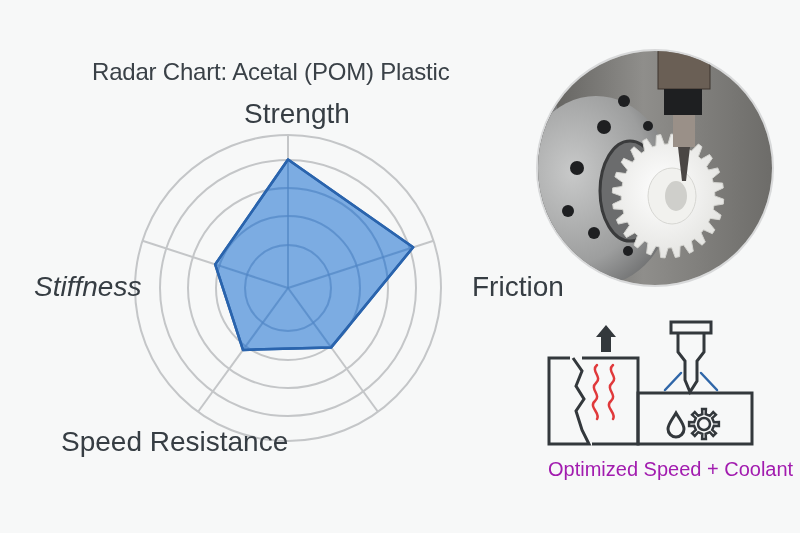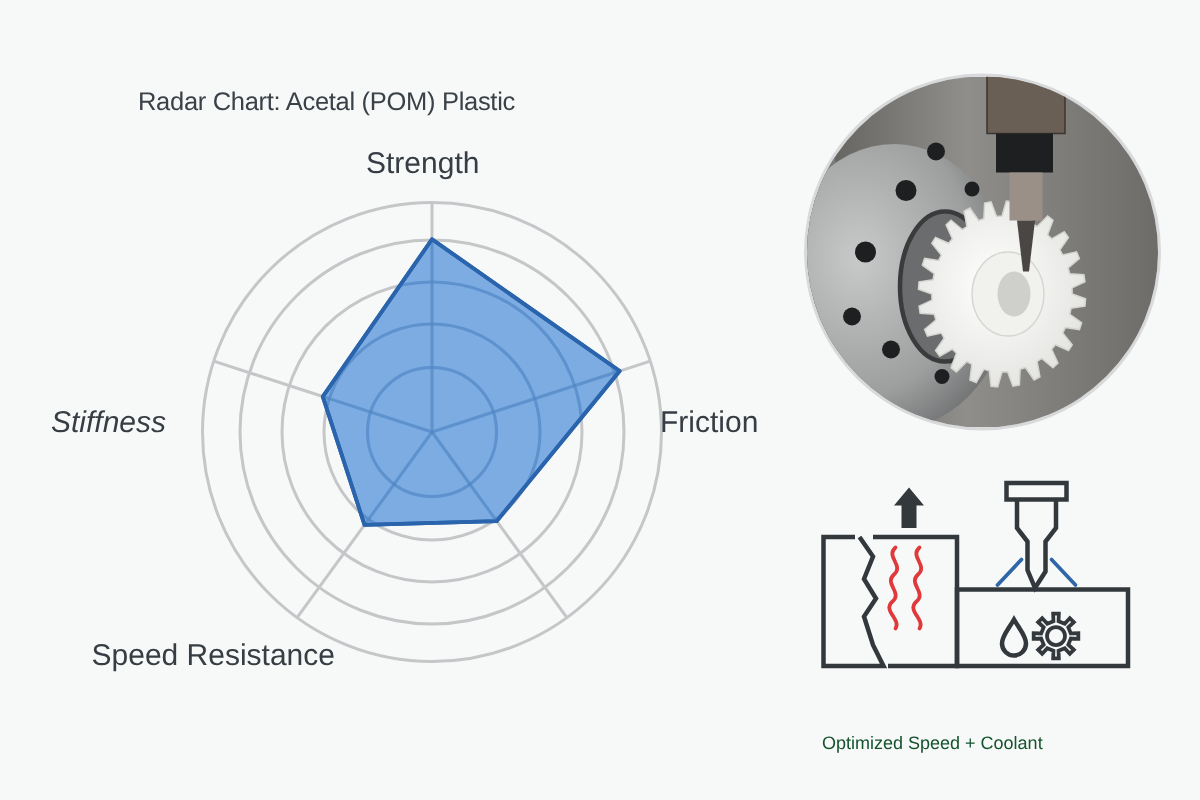--- a/index.html
+++ b/index.html
@@ -4,35 +4,35 @@
 <style>
   html, body { margin:0; padding:0; }
   body {
     width:800px; height:533px; overflow:hidden; position:relative;
     background:#f7f8f8;
     font-family:"Liberation Sans", "DejaVu Sans", sans-serif;
     color:#333a40;
   }
   .title {
     position:absolute; left:92px; top:58px;
-    font-size:17px; letter-spacing:-0.2px; color:#3a4147; white-space:nowrap;
+    font-size:24px; letter-spacing:-0.2px; color:#3a4147; white-space:nowrap;
   }
-  .axis-label { position:absolute; font-size:20px; color:#363d43; white-space:nowrap; }
+  .axis-label { position:absolute; font-size:28px; color:#363d43; white-space:nowrap; }
   #lbl-strength { left:244px; top:98px; }
-  #lbl-friction { left:440px; top:271px;text-align:right; }
+  #lbl-friction { left:472px; top:271px;text-align:right; }
   #lbl-stiffness { left:34px; top:271px;font-style:italic; }
   #lbl-wear { left:61px; top:426px; }
   svg.radar { position:absolute; left:0; top:0; }
   .photo {
     position:absolute; left:538px; top:51px; width:234px; height:234px;
     border-radius:50%; overflow:hidden;
     box-shadow:0 0 0 2px #d8d9da;
   }
   .caption {
-    position:absolute; left:548px; top:458px; font-size:12px; color:#14532d; white-space:nowrap;margin-top:30px;
+    position:absolute; left:548px; top:458px; font-size:20px; color:#a21caf; white-space:nowrap;
   }
   svg.icon { position:absolute; left:0; top:0; }
 </style>
 </head>
 <body>
 
 <div class="title">Radar Chart: Acetal (POM) Plastic</div>
 
 <svg class="radar" width="800" height="533">
     <defs>

